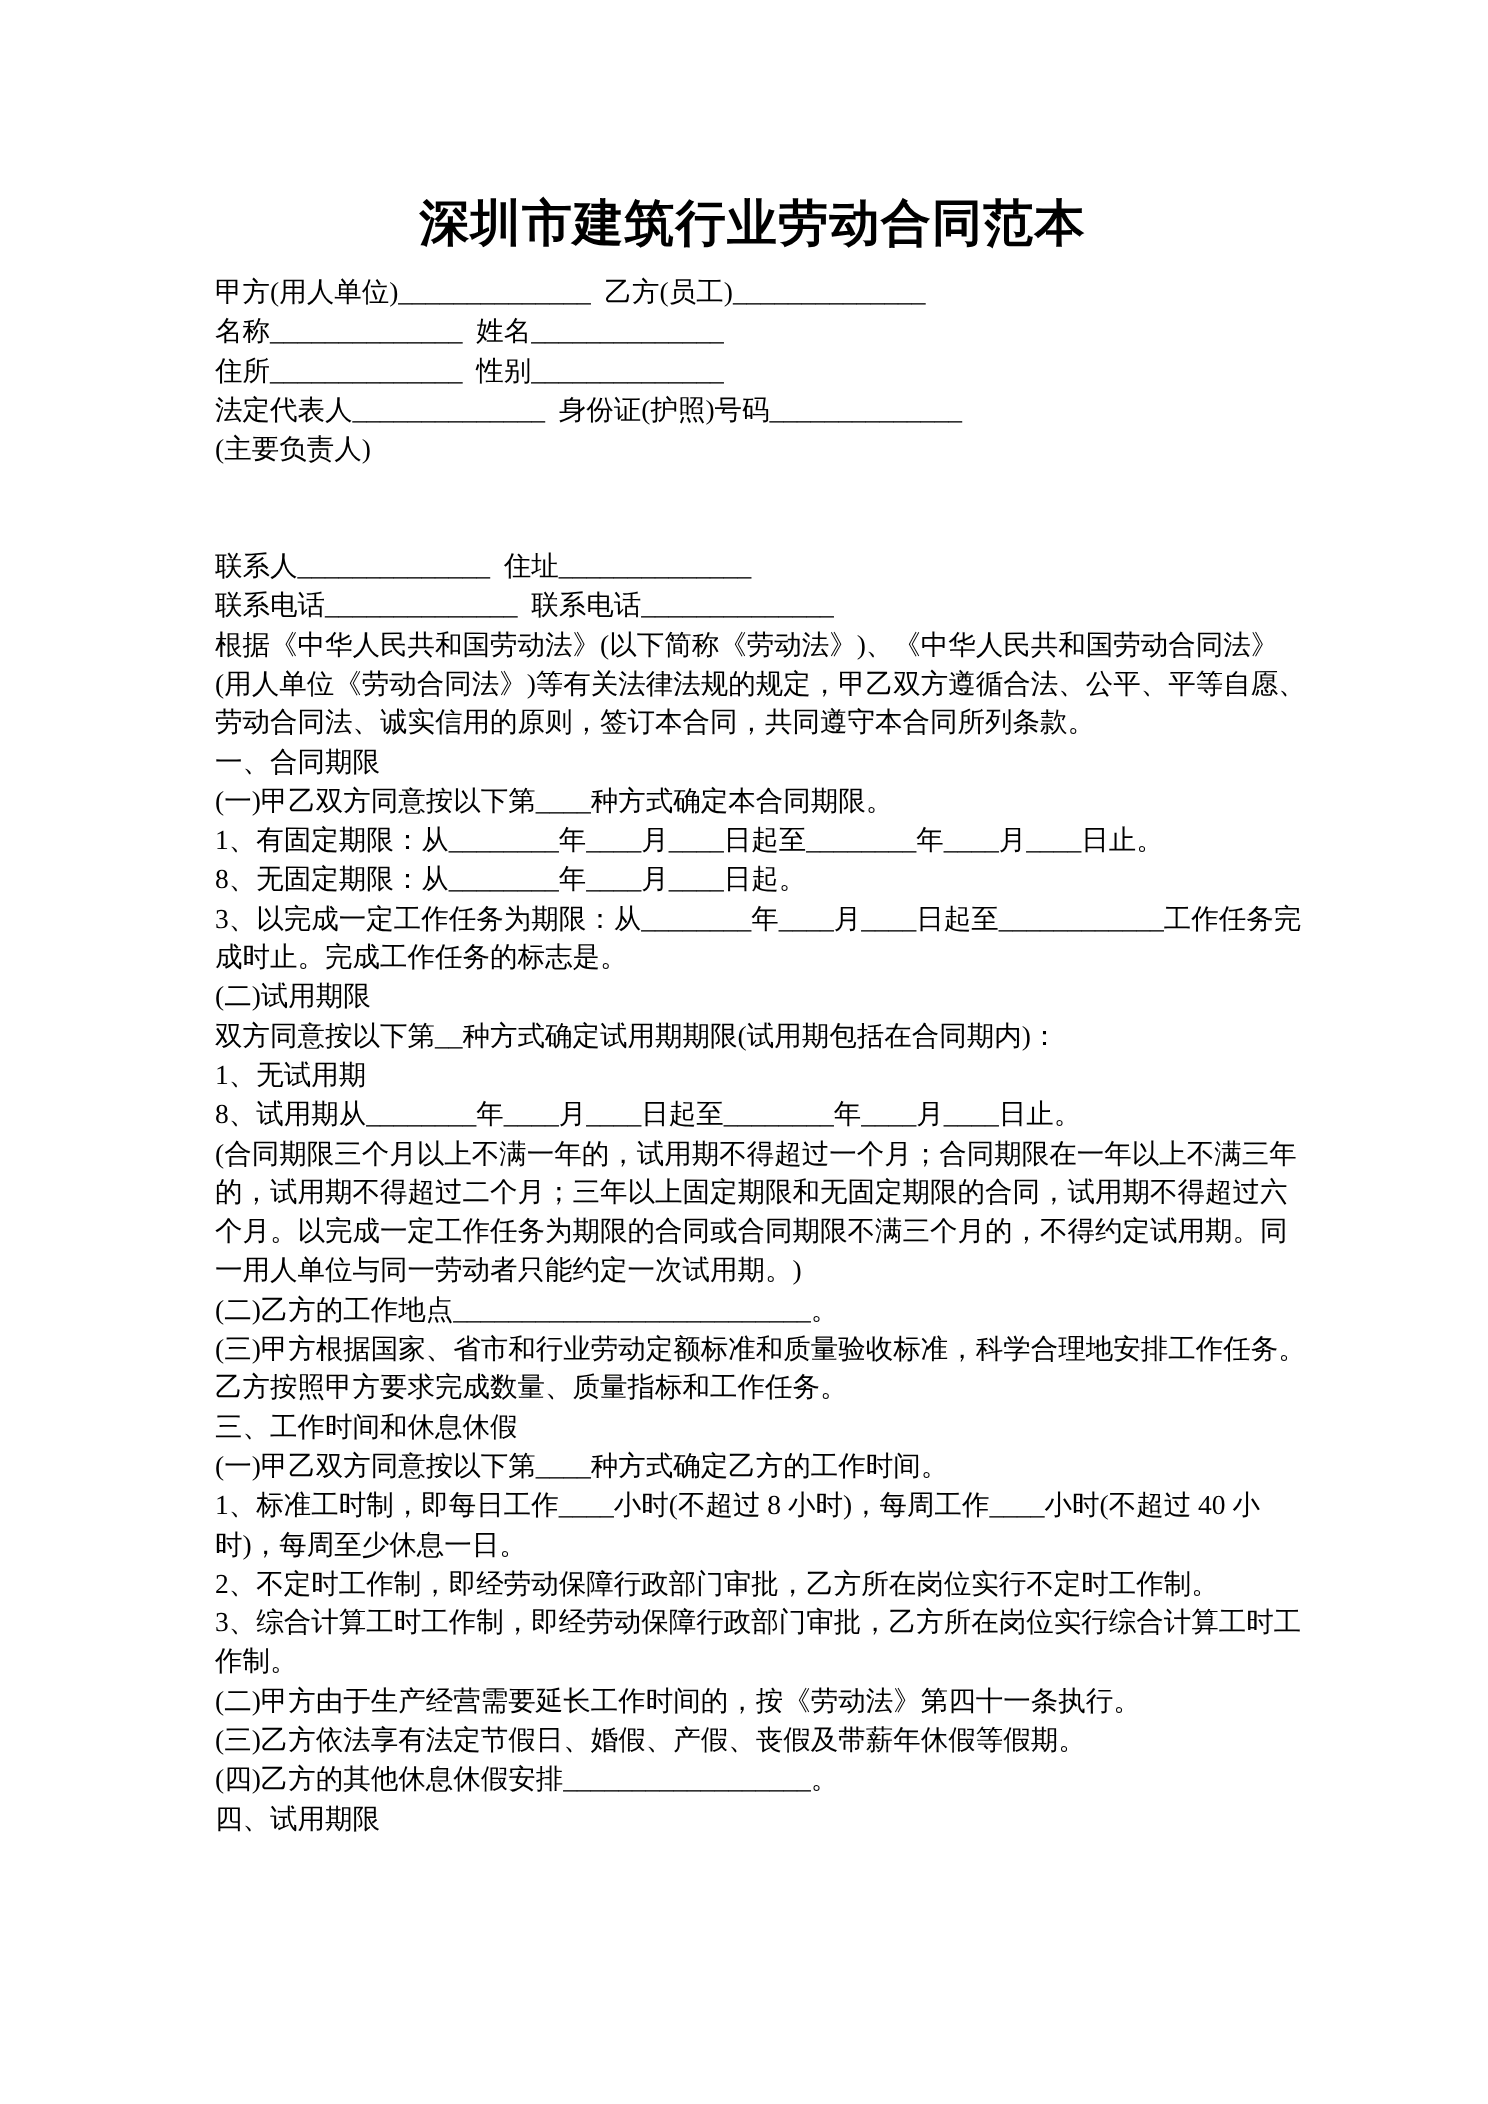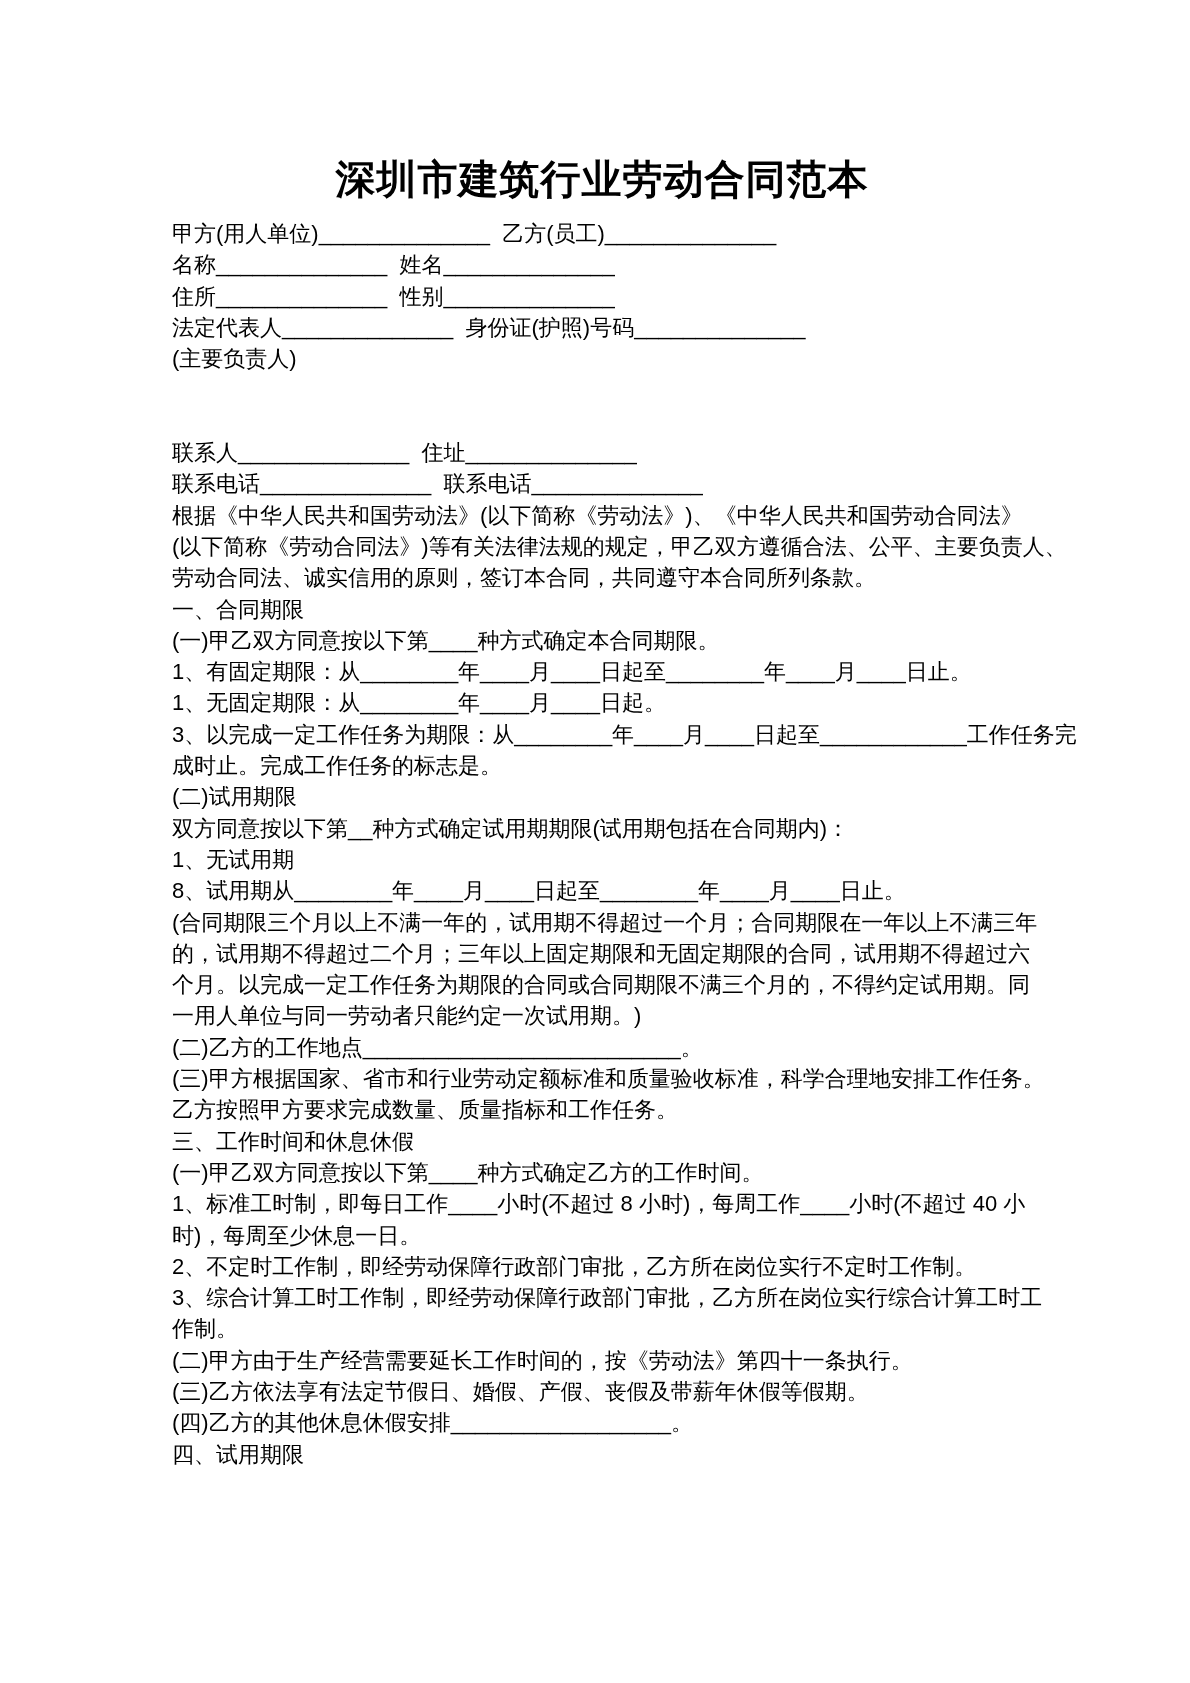--- a/index.html
+++ b/index.html
@@ -6,21 +6,21 @@
     margin: 0;
     padding: 0;
     background: #ffffff;
   }
   .page {
     position: relative;
     width: 1190px;
     height: 1683px;
     background: #ffffff;
     color: #000000;
-    font-family: Liberation Sans, sans-serif;
+    font-family: Liberation Serif, serif;
     overflow: hidden;
   }
   .doc {
     position: absolute;
     left: 172px;
     top: 152px;
     width: 860px;
   }
   .title {
     font-size: 40px;
@@ -50,26 +50,26 @@
         <div class="line">甲方(用人单位)______________  乙方(员工)______________</div>
         <div class="line">名称______________  姓名______________</div>
         <div class="line">住所______________  性别______________</div>
         <div class="line">法定代表人______________  身份证(护照)号码______________</div>
         <div class="line">(主要负责人)</div>
         <div class="line"></div>
         <div class="line"></div>
         <div class="line">联系人______________  住址______________</div>
         <div class="line">联系电话______________  联系电话______________</div>
         <div class="line">根据《中华人民共和国劳动法》(以下简称《劳动法》)、《中华人民共和国劳动合同法》</div>
-        <div class="line">(以下简称《劳动合同法》)等有关法律法规的规定，甲乙双方遵循合法、公平、主要负责人、</div>
+        <div class="line">(用人单位《劳动合同法》)等有关法律法规的规定，甲乙双方遵循合法、公平、平等自愿、</div>
         <div class="line">劳动合同法、诚实信用的原则，签订本合同，共同遵守本合同所列条款。</div>
         <div class="line">一、合同期限</div>
         <div class="line">(一)甲乙双方同意按以下第____种方式确定本合同期限。</div>
         <div class="line">1、有固定期限：从________年____月____日起至________年____月____日止。</div>
-        <div class="line">1、无固定期限：从________年____月____日起。</div>
+        <div class="line">8、无固定期限：从________年____月____日起。</div>
         <div class="line">3、以完成一定工作任务为期限：从________年____月____日起至____________工作任务完</div>
         <div class="line">成时止。完成工作任务的标志是。</div>
         <div class="line">(二)试用期限</div>
         <div class="line">双方同意按以下第__种方式确定试用期期限(试用期包括在合同期内)：</div>
         <div class="line">1、无试用期</div>
         <div class="line">8、试用期从________年____月____日起至________年____月____日止。</div>
         <div class="line">(合同期限三个月以上不满一年的，试用期不得超过一个月；合同期限在一年以上不满三年</div>
         <div class="line">的，试用期不得超过二个月；三年以上固定期限和无固定期限的合同，试用期不得超过六</div>
         <div class="line">个月。以完成一定工作任务为期限的合同或合同期限不满三个月的，不得约定试用期。同</div>
         <div class="line">一用人单位与同一劳动者只能约定一次试用期。)</div>

